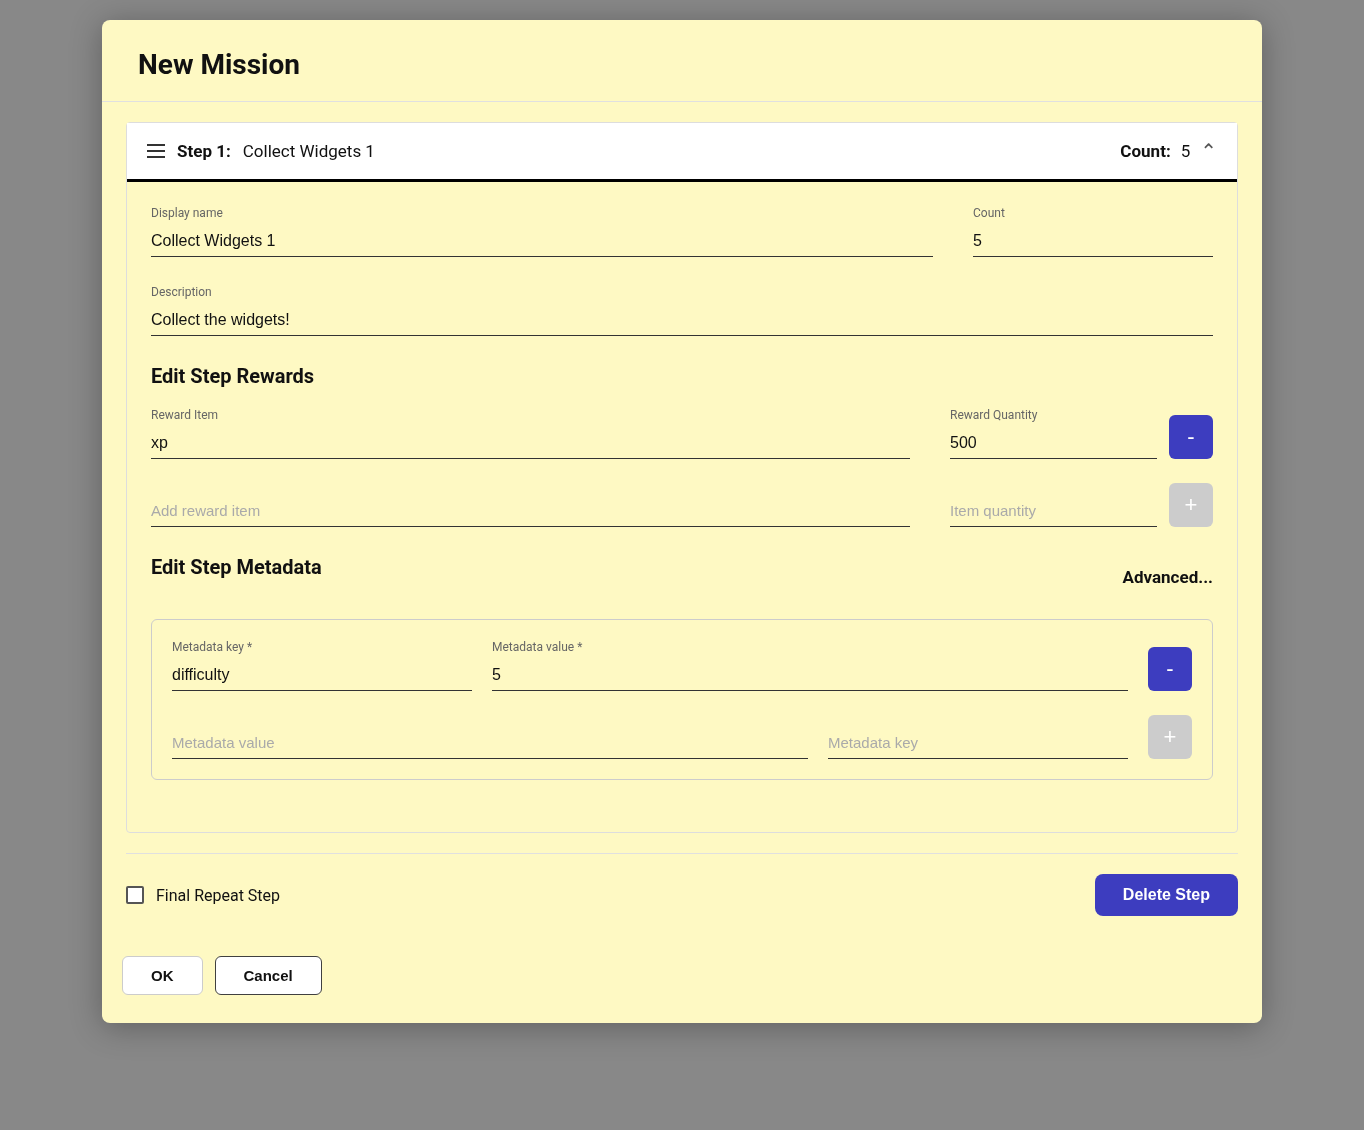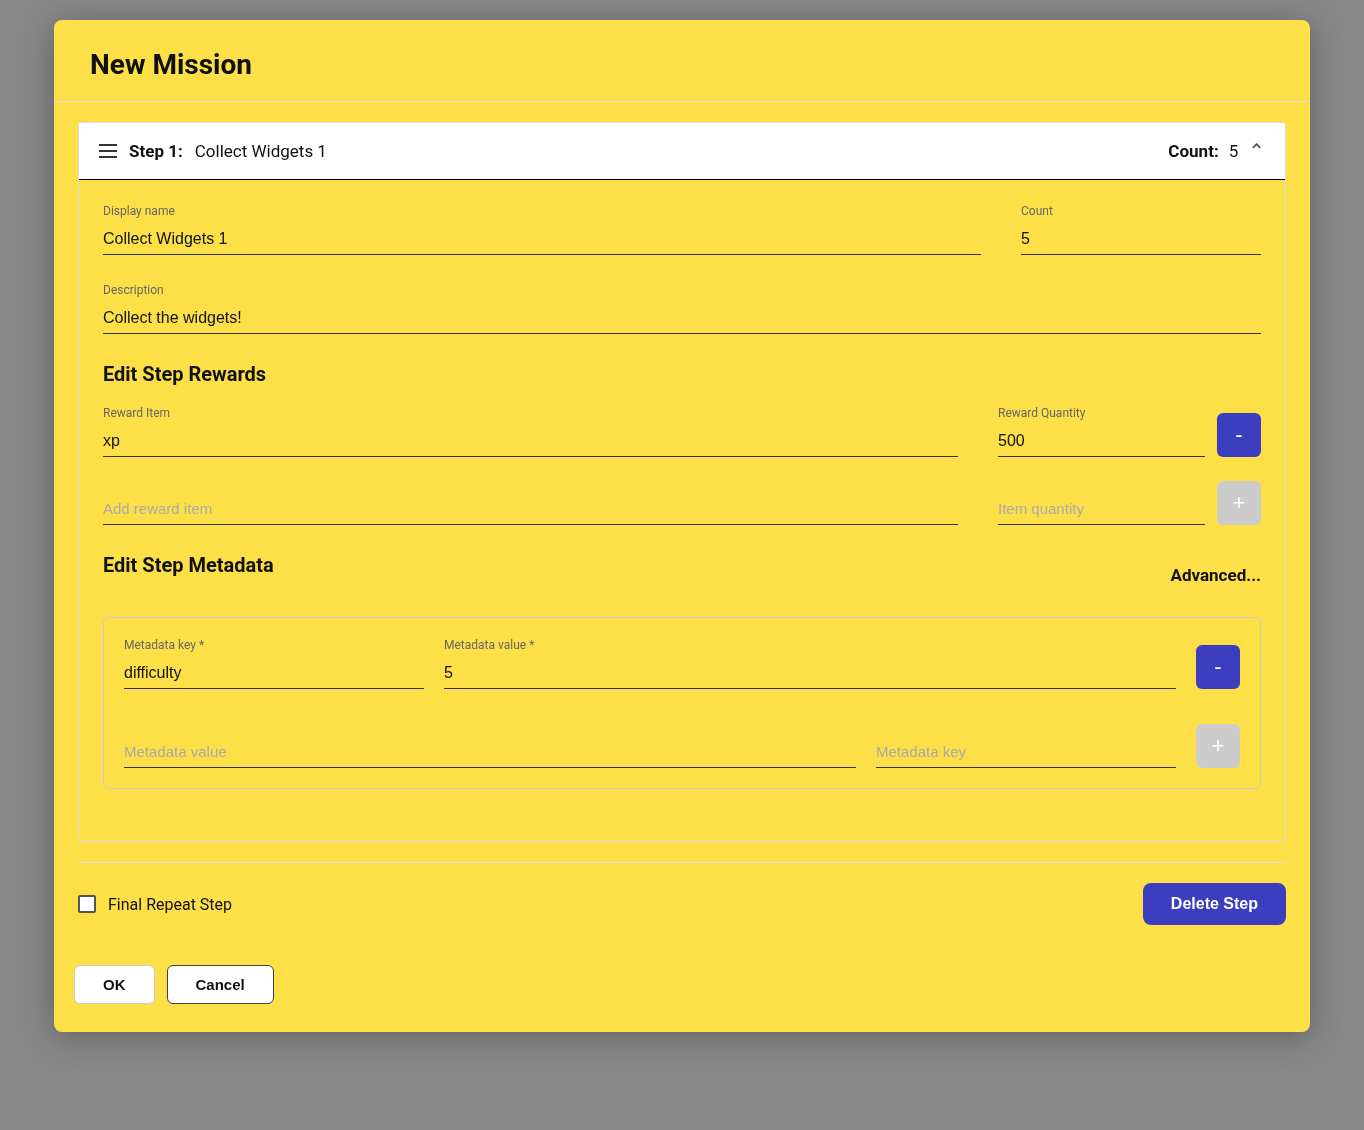--- a/index.html
+++ b/index.html
@@ -6,22 +6,22 @@
     body {
       font-family: -apple-system, BlinkMacSystemFont, 'Segoe UI', Roboto, sans-serif;
       background: #888;
       display: flex;
       justify-content: center;
       align-items: flex-start;
       min-height: 100vh;
       padding: 20px;
     }
     .modal {
-      background: #fde047;
-      width: 1256px;
+      background: #fef9c3;
+      width: 1160px;
       max-width: 100%;
       border-radius: 8px;
       overflow: hidden;
       box-shadow: 0 4px 32px rgba(0,0,0,0.3);
       position: relative;
     }
     .modal-title {
       font-size: 28px;
       font-weight: 700;
       padding: 28px 36px 20px;
@@ -31,21 +31,21 @@
     .step-section {
       border: 1px solid #ddd;
       margin: 20px 24px;
       border-radius: 4px;
     }
     .step-header {
       display: flex;
       align-items: center;
       justify-content: space-between;
       padding: 16px 20px;
-      border-bottom: 1px solid #000000;
+      border-bottom: 3px solid #000000;
       background: #fff;
     }
     .step-header-left {
       display: flex;
       align-items: center;
       gap: 12px;
     }
     .hamburger-icon {
       display: flex;
       flex-direction: column;
@@ -176,21 +176,21 @@
     }
     .metadata-card {
       border: 1px solid #ccc;
       border-radius: 6px;
       padding: 20px 20px;
     }
     .metadata-row {
       display: flex;
       align-items: flex-end;
       gap: 20px;
-      margin-bottom: 35px;
+      margin-bottom: 24px;
     }
     .metadata-row:last-child {
       margin-bottom: 0;
     }
     .metadata-key-group {
       flex: 0 0 300px;
     }
     .metadata-value-group {
       flex: 1;
     }

